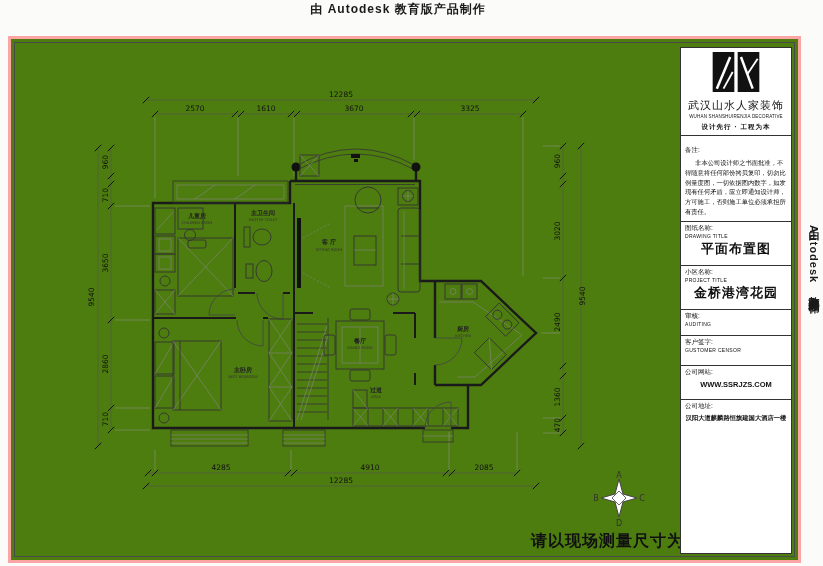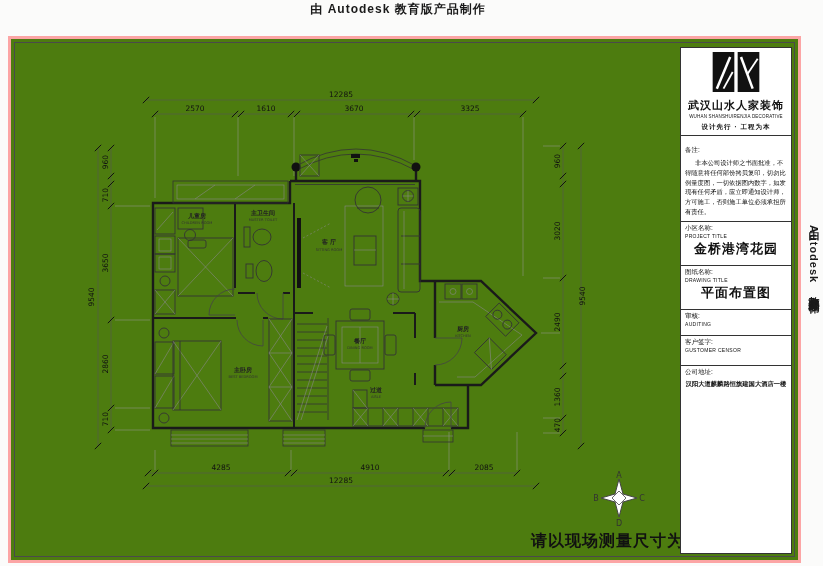--- a/index.html
+++ b/index.html
@@ -32,21 +32,21 @@
     font-size:16px;font-weight:bold;letter-spacing:1px;color:#111;
   }
   
   .tblock{
     position:absolute;top:8px;right:6px;width:110px;height:505px;
     border:1px solid #333;display:flex;flex-direction:column;background:#fff;
   }
   .tb-sec{border-bottom:1px solid #333;padding:2px 4px;box-sizing:border-box;overflow:hidden;}
   .tb-sec:last-child{border-bottom:none;}
   .tb-logo{height:88px;text-align:center;padding-top:4px;}
-  .tb-company{font-size:11px;font-weight:bold;letter-spacing:1px;margin-top:2px;}
+  .tb-company{font-size:11px;font-weight:normal;letter-spacing:1px;margin-top:2px;}
   .tb-company-en{font-size:4.5px;letter-spacing:.2px;margin-top:1px;}
   .tb-slogan{font-size:6.5px;font-weight:bold;margin-top:4px;letter-spacing:1px;}
   .tb-remarks{height:86px;}
   .tb-remarks p{margin:2px 0 0 0;font-size:6.3px;line-height:1.55;text-indent:1.6em;}
   .tb-lab{font-size:6.5px;}
   .tb-lab-en{font-size:5px;letter-spacing:.3px;}
   .tb-val{font-size:13px;font-weight:bold;text-align:center;margin-top:1px;letter-spacing:1px;}
   .tb-val-sm{font-size:7.5px;font-weight:bold;text-align:center;margin-top:3px;}
   .tb-project{height:44px}.tb-drawing{height:44px}.tb-designer{height:38px}
   .tb-audit{height:26px}.tb-manager{height:38px}.tb-customer{height:30px}
@@ -456,36 +456,40 @@
         <line x1="56" y1="8" x2="44" y2="26" stroke="#fff" stroke-width="2.2"></line>
       </svg>
       <div class="tb-company">武汉山水人家装饰</div>
       <div class="tb-company-en">WUHAN SHANSHUIRENJIA DECORATIVE</div>
       <div class="tb-slogan">设计先行 · 工程为本</div>
     </div>
     <div class="tb-sec tb-remarks">
       <span class="tb-lab">备注:</span>
       <p>非本公司设计师之书面批准，不得随意将任何部份拷贝复印，切勿比例量度图，一切依据图内数字，如发现有任何矛盾，应立即通知设计师，方可施工，否则施工单位必须承担所有责任。</p>
     </div>
+    <div class="tb-sec tb-drawing">
+      <div class="tb-lab">图纸名称:</div>
+      <div class="tb-lab-en">DRAWING TITLE</div>
+      <div class="tb-val">平面布置图</div>
+    </div>
     <div class="tb-sec tb-project">
       <div class="tb-lab">小区名称:</div>
       <div class="tb-lab-en">PROJECT TITLE</div>
       <div class="tb-val">金桥港湾花园</div>
     </div>
-    <div class="tb-sec tb-drawing">
-      <div class="tb-lab">图纸名称:</div>
-      <div class="tb-lab-en">DRAWING TITLE</div>
-      <div class="tb-val">平面布置图</div>
-    </div>
     <div class="tb-sec tb-audit">
       <div class="tb-lab">审核:</div>
       <div class="tb-lab-en">AUDITING</div>
     </div>
     <div class="tb-sec tb-customer">
       <div class="tb-lab">客户签字:</div>
       <div class="tb-lab-en">GUSTOMER CENSOR</div>
     </div>
+    <div class="tb-sec tb-web">
+      <div class="tb-lab">公司网站:</div>
+      <div class="tb-val-sm">WWW.SSRJZS.COM</div>
+    </div>
     <div class="tb-sec tb-addr">
       <div class="tb-lab">公司地址:</div>
       <div class="tb-val-sm">汉阳大道麒麟路恒旗建国大酒店一楼</div>
     </div>
   </div>
 </div>
 
 </body></html>

